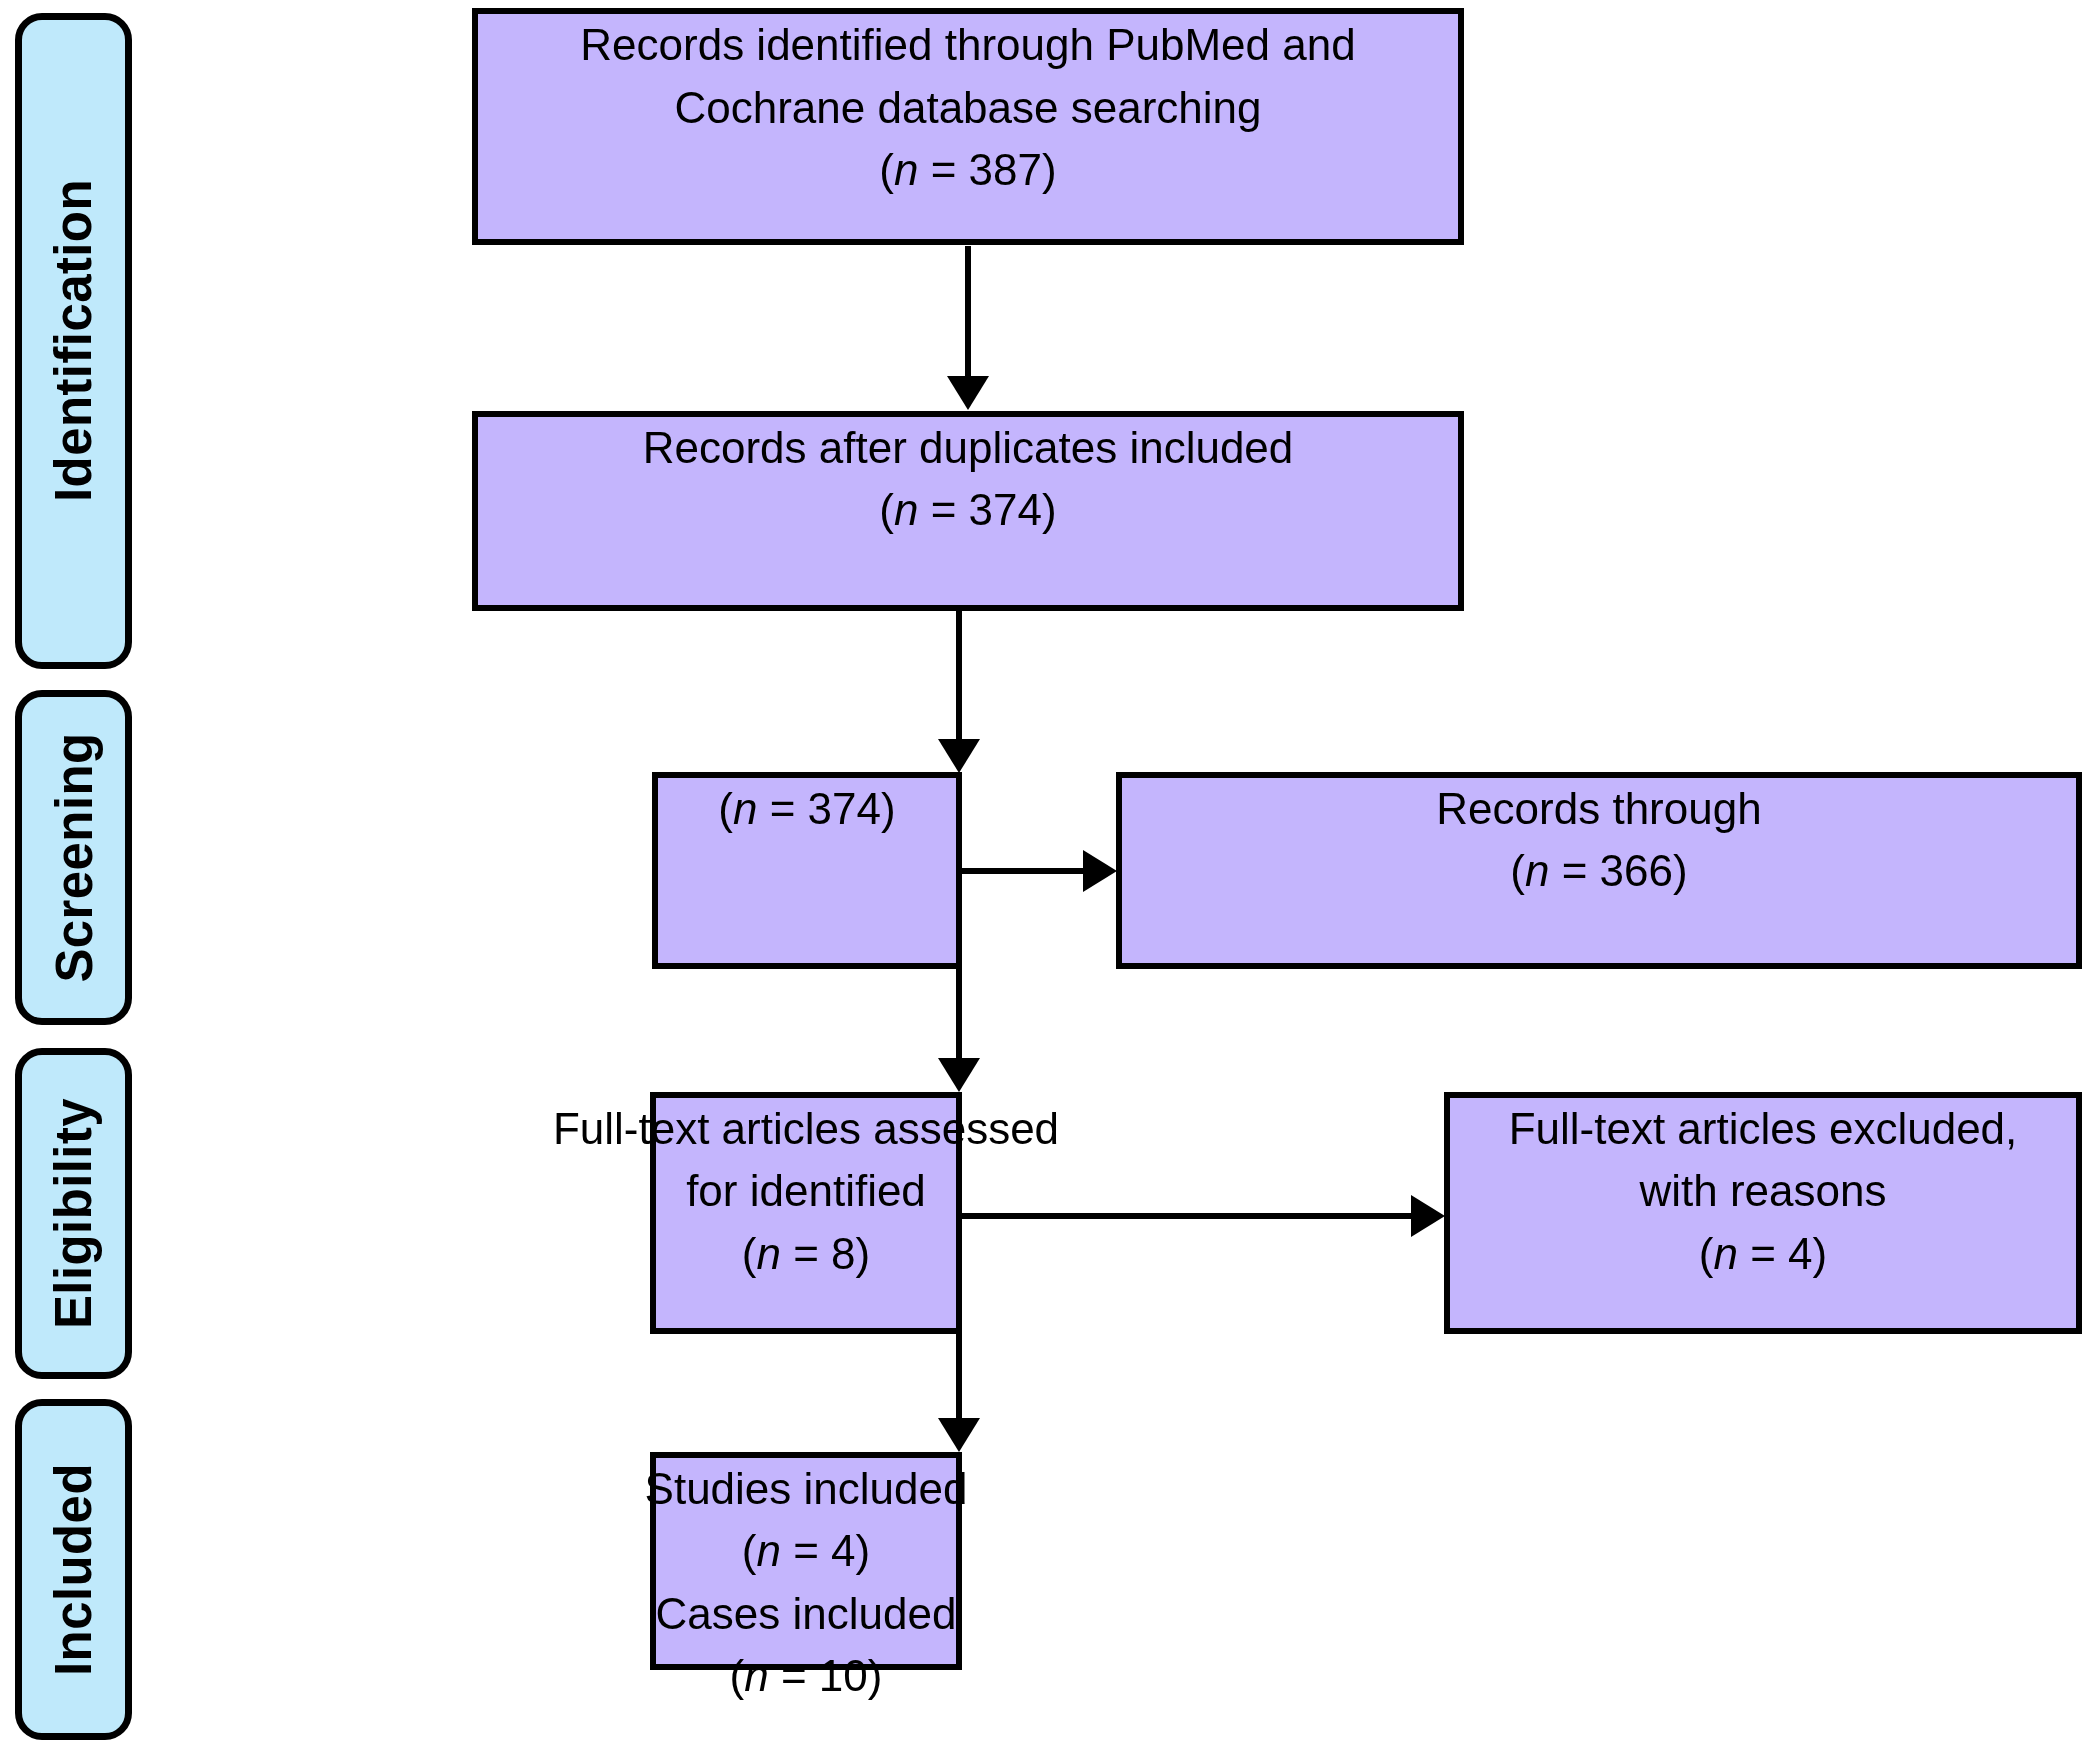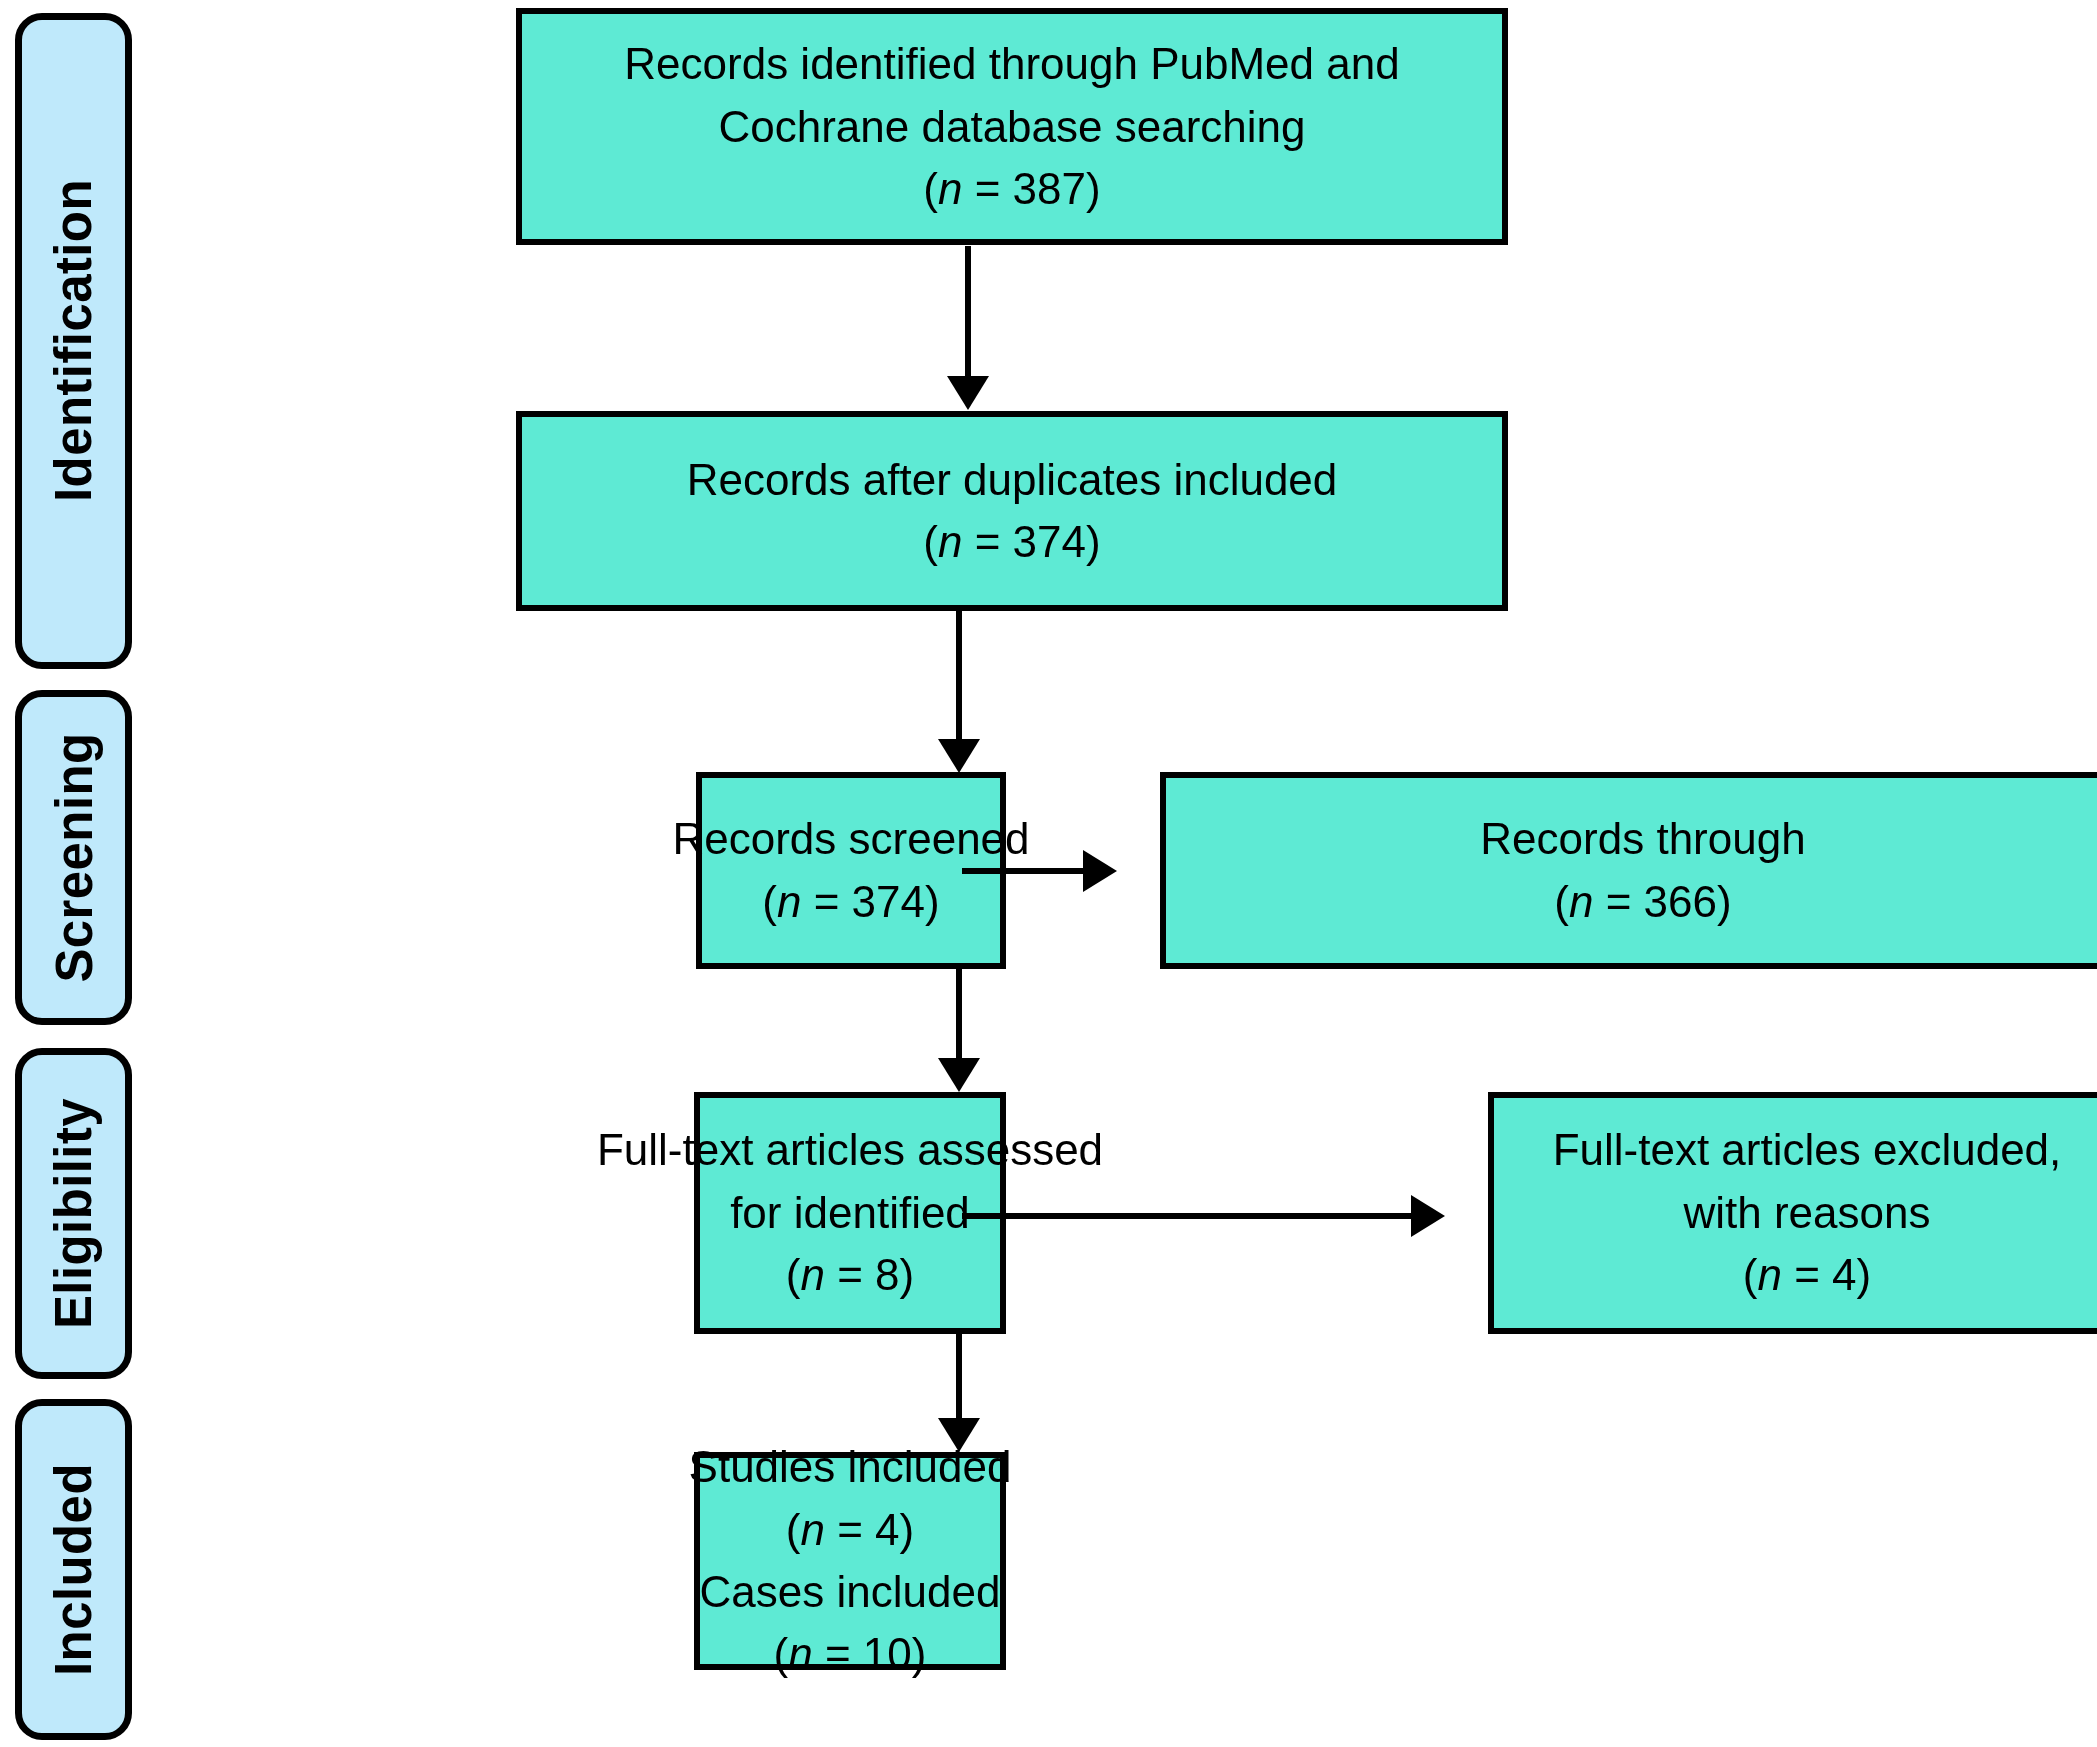--- a/index.html
+++ b/index.html
@@ -32,30 +32,29 @@
     white-space: nowrap;
     font-weight: bold;
     font-size: 51px;
     color: #000000;
     letter-spacing: 0.4px;
   }
 
   
   .flowbox {
     position: absolute;
-    background: #5eead4;
+    background: #c4b5fd;
     border: 6.3px solid #000000;
     box-sizing: border-box;
     display: flex;
     flex-direction: column;
     align-items: center;
-    justify-content: center;
+    justify-content: flex-start;
     text-align: center;
     color: #000000;
-    margin-left: 44px;
   }
   .flowbox .line {
     font-size: 44px;
     line-height: 1.42;
     white-space: nowrap;
   }
   .flowbox .line .ital {
     font-style: italic;
   }
 
@@ -119,21 +118,20 @@
 
   <div class="flowbox" style="left:472px; top:411px; width:992px; height:200px;">
     <div class="line">Records after duplicates included</div>
     <div class="line"><span>(</span><span class="ital">n</span><span> = 374)</span></div>
   </div>
 
   <div class="vline" style="left:956px; top:611px; height:128px;"></div>
   <div class="arrow-down" style="left:938px; top:739px;"></div>
 
   <div class="flowbox" style="left:652px; top:772px; width:310px; height:197px;">
-    <div class="line">Records screened</div>
     <div class="line"><span>(</span><span class="ital">n</span><span> = 374)</span></div>
   </div>
 
   <div class="hline" style="left:962px; top:868px; width:121px;"></div>
   <div class="arrow-right" style="left:1083px; top:850px;"></div>
 
   <div class="flowbox" style="left:1116px; top:772px; width:966px; height:197px;">
     <div class="line">Records through</div>
     <div class="line"><span>(</span><span class="ital">n</span><span> = 366)</span></div>
   </div>

